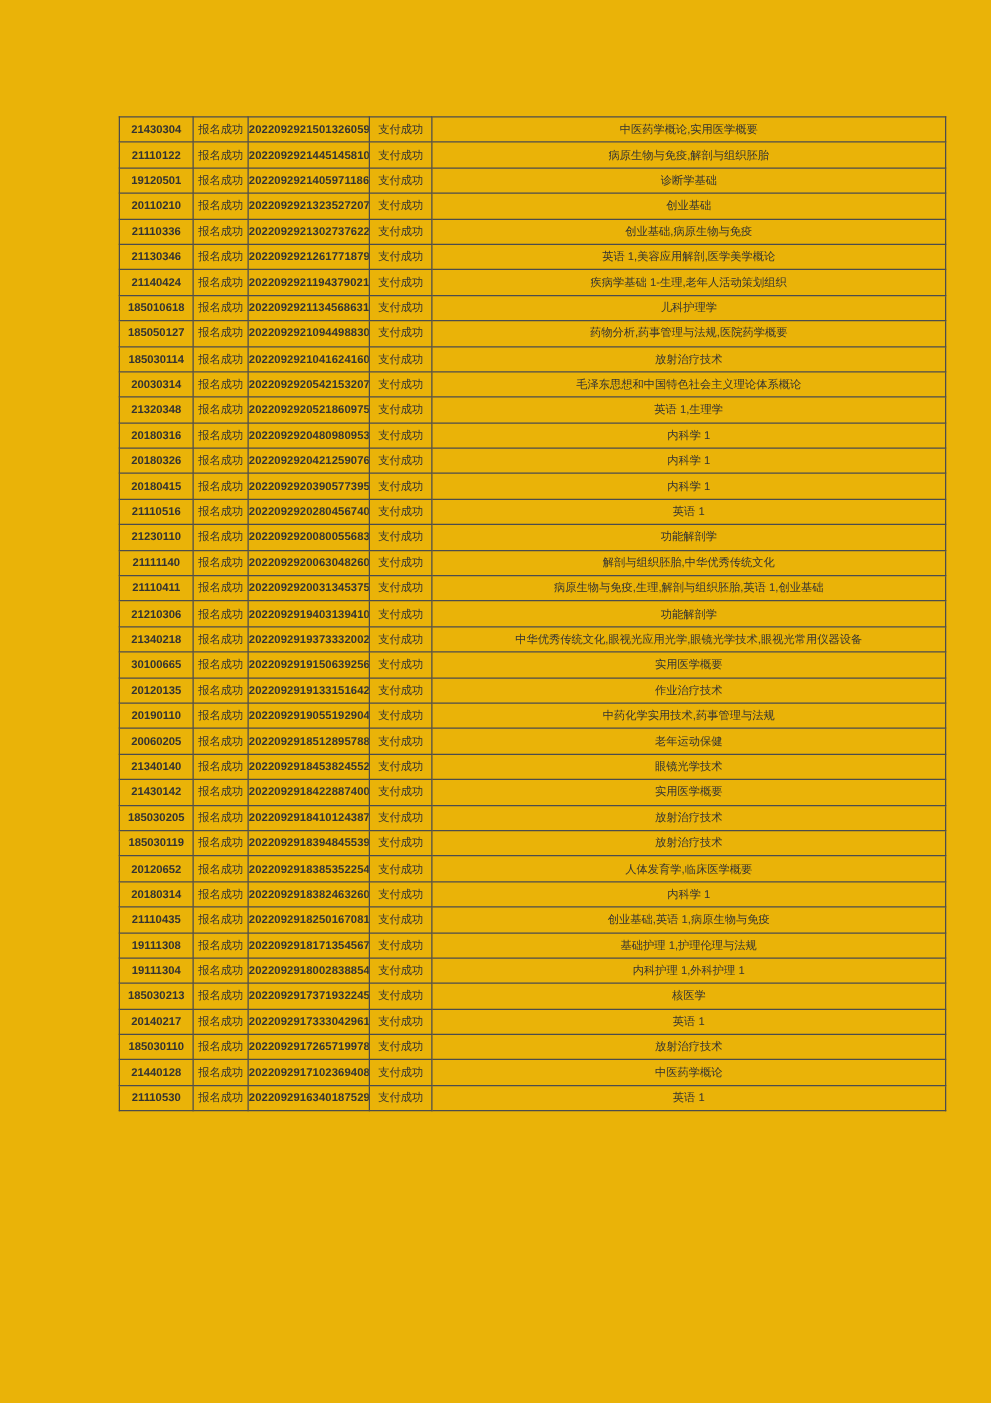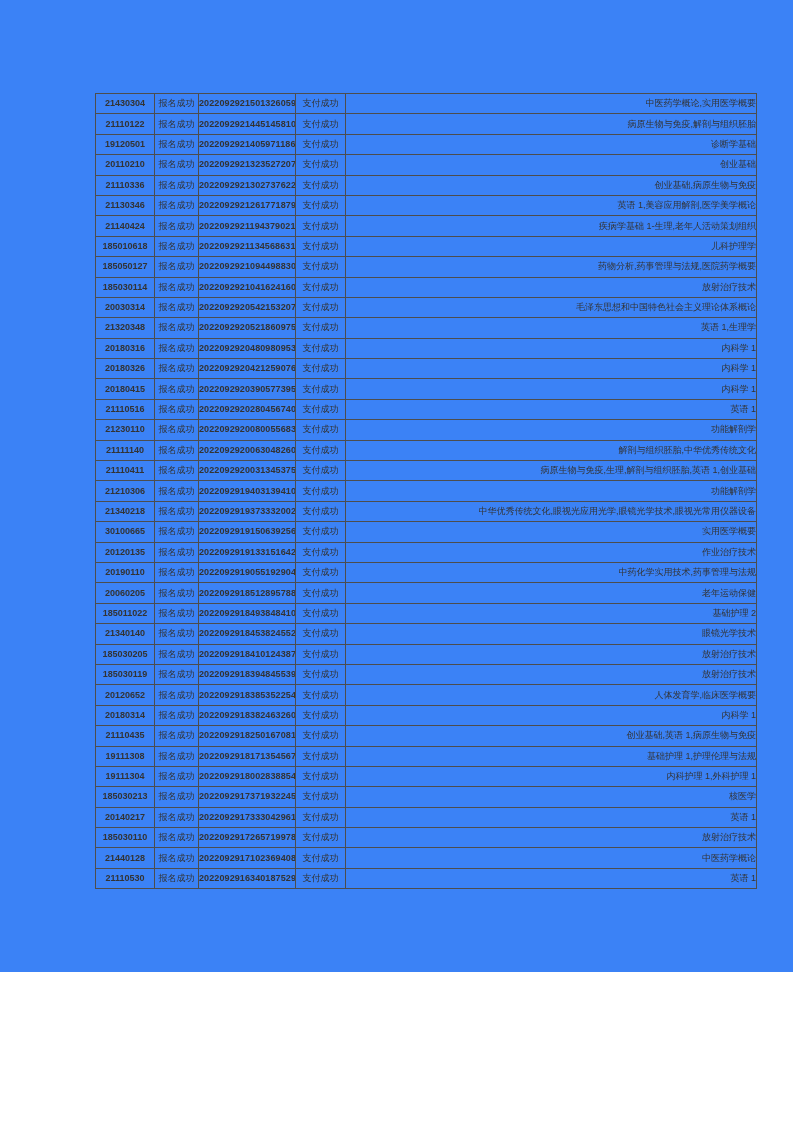--- a/index.html
+++ b/index.html
@@ -3,22 +3,22 @@
 <meta charset="utf-8">
 <style>
   html, body {
     margin: 0;
     padding: 0;
     background: #ffffff;
   }
   .page {
     position: relative;
     width: 793px;
-    height: 972px;
-    background: #3b82f6;
+    height: 1122px;
+    background: #eab308;
     overflow: hidden;
     font-family: "Liberation Sans", "DejaVu Sans", sans-serif;
   }
   table.reg-table {
     position: absolute;
     left: 95px;
     top: 93px;
     width: 661px;
     border-collapse: collapse;
     table-layout: fixed;
@@ -44,21 +44,21 @@
     font-weight: 400;
     color: #333333;
   }
   td.c-order {
     text-align: left;
     font-weight: 700;
     color: #1a1a1a;
     letter-spacing: 0.1px;
   }
   td.c-courses {
-    text-align: right;
+    text-align: center;
     padding-left: 7px;
     color: #333333;
   }
 </style>
 </head>
 <body>
 
 <div class="page">
   <table class="reg-table">
     <colgroup>
@@ -238,32 +238,32 @@
     <td class="c-courses">中药化学实用技术,药事管理与法规</td>
   </tr>
         <tr>
     <td class="c-id">20060205</td>
     <td class="c-regstatus">报名成功</td>
     <td class="c-order">2022092918512895788</td>
     <td class="c-paystatus">支付成功</td>
     <td class="c-courses">老年运动保健</td>
   </tr>
         <tr>
-    <td class="c-id">185011022</td>
-    <td class="c-regstatus">报名成功</td>
-    <td class="c-order">2022092918493848410</td>
-    <td class="c-paystatus">支付成功</td>
-    <td class="c-courses">基础护理 2</td>
-  </tr>
-        <tr>
     <td class="c-id">21340140</td>
     <td class="c-regstatus">报名成功</td>
     <td class="c-order">2022092918453824552</td>
     <td class="c-paystatus">支付成功</td>
     <td class="c-courses">眼镜光学技术</td>
+  </tr>
+        <tr>
+    <td class="c-id">21430142</td>
+    <td class="c-regstatus">报名成功</td>
+    <td class="c-order">2022092918422887400</td>
+    <td class="c-paystatus">支付成功</td>
+    <td class="c-courses">实用医学概要</td>
   </tr>
         <tr>
     <td class="c-id">185030205</td>
     <td class="c-regstatus">报名成功</td>
     <td class="c-order">2022092918410124387</td>
     <td class="c-paystatus">支付成功</td>
     <td class="c-courses">放射治疗技术</td>
   </tr>
         <tr>
     <td class="c-id">185030119</td>

